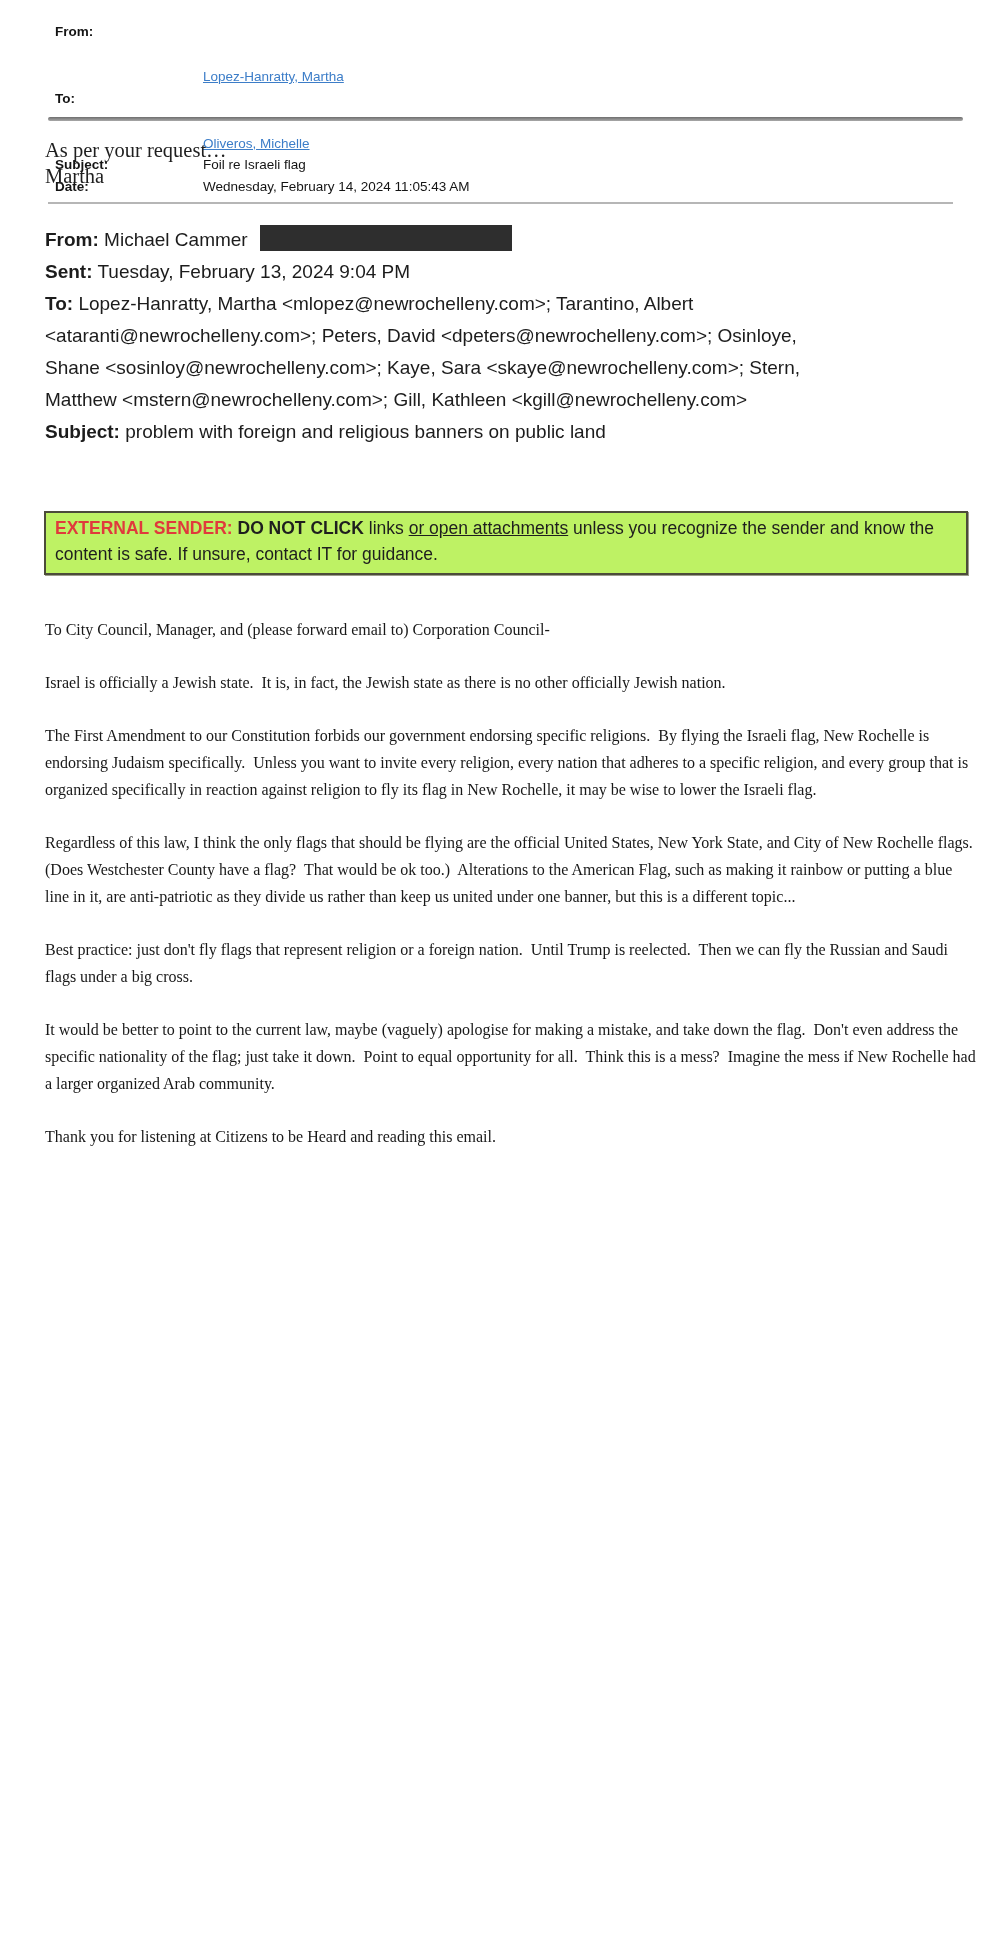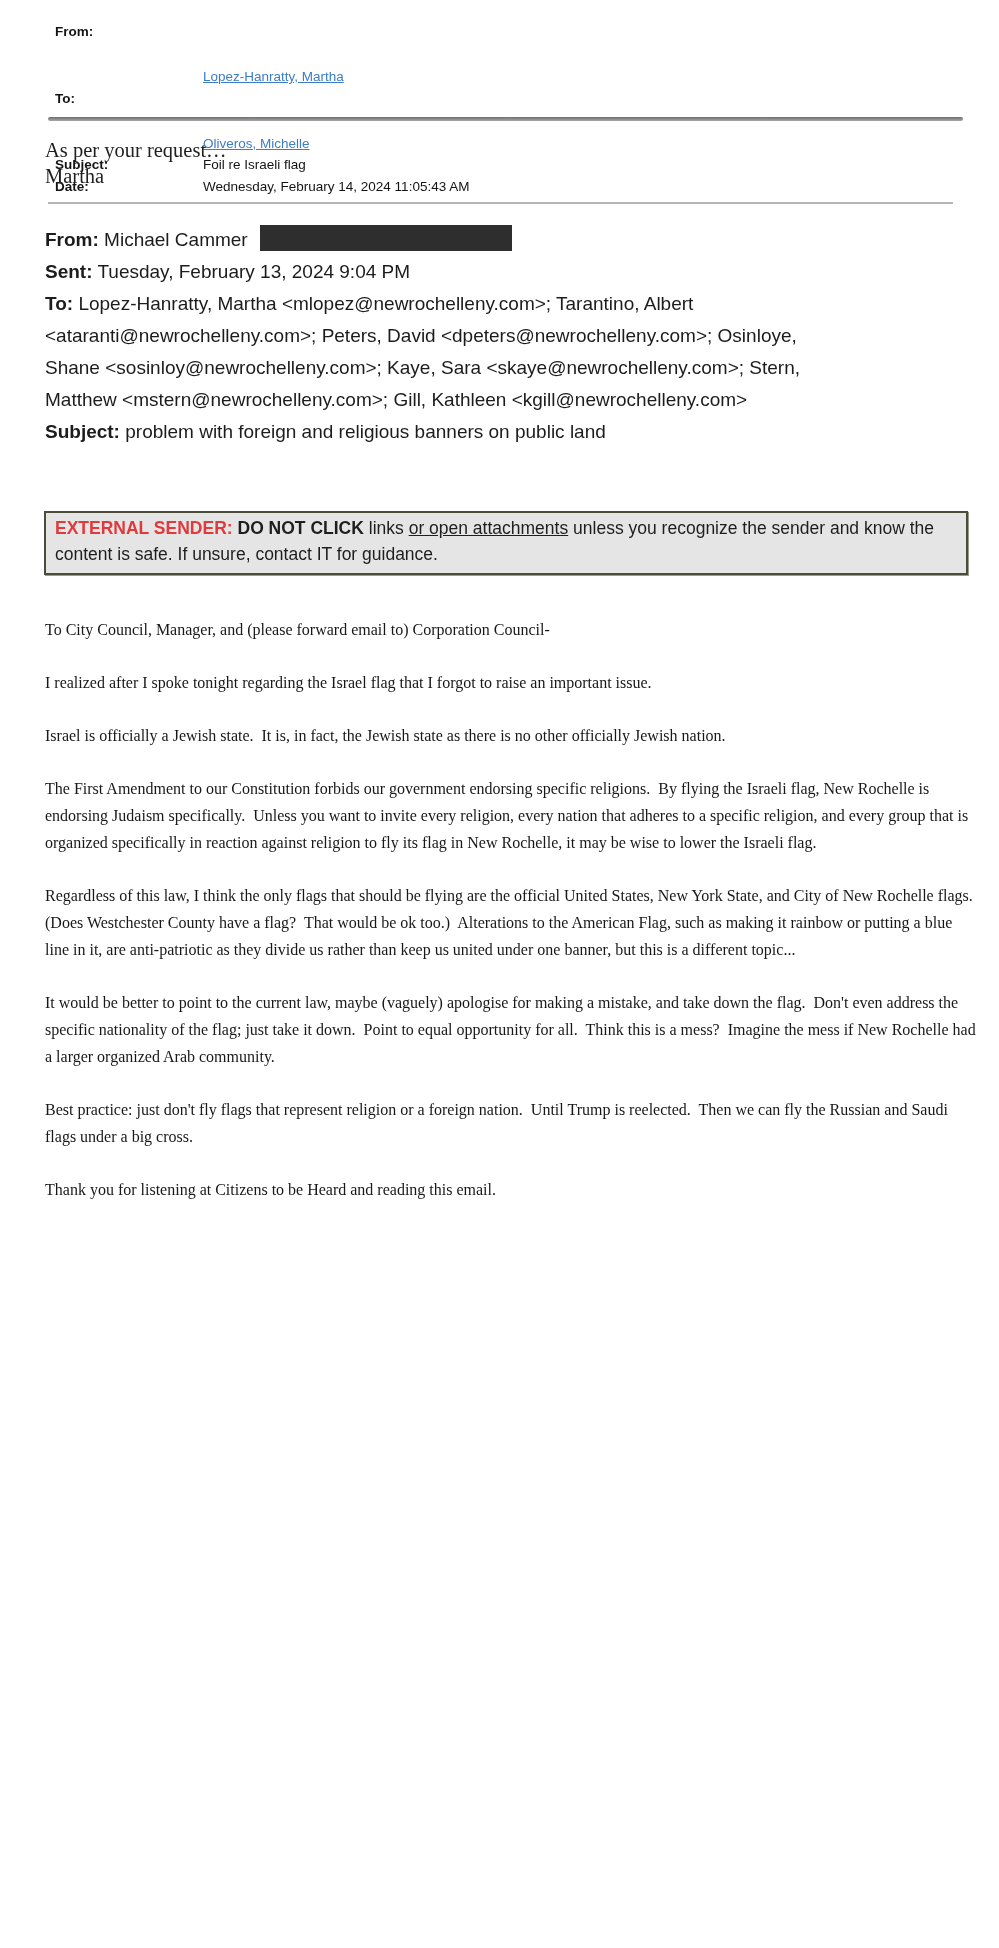--- a/index.html
+++ b/index.html
@@ -65,21 +65,21 @@
     background: #2e2e2e;
     vertical-align: -5px;
     margin-left: 7px;
   }
 
   
   .warning {
     position: absolute;
     top: 511px; left: 44px;
     width: 901px;
-    background: #e5e5e5;
+    background: #bef264;
     border: 2px solid #4c4c3a;
     box-shadow: 1px 1px 0 #9c9c8c;
     padding: 3px 10px 6px 9px;
     font-family: "Liberation Sans", sans-serif;
     font-size: 17.5px;
     line-height: 25.5px;
     color: #1e1e1e;
   }
   .warning .red { color: #e03a3c; font-weight: bold; }
   .warning .b { font-weight: bold; }
@@ -192,26 +192,25 @@
   <div class="warning">
     <span class="red">EXTERNAL SENDER:</span>
     <span class="b">DO NOT CLICK</span>
     <span>links</span>
     <span class="u">or open attachments</span>
     <span>unless you recognize the sender and know the content is safe. If unsure, contact IT for guidance.</span>
   </div>
 
   <div class="body-text">
     <p>To City Council, Manager, and (please forward email to) Corporation Council-</p>
-    <p>I realized after I spoke tonight regarding the Israel flag that I forgot to raise an important issue.</p>
     <p>Israel is officially a Jewish state.  It is, in fact, the Jewish state as there is no other officially Jewish nation.</p>
     <p>The First Amendment to our Constitution forbids our government endorsing specific religions.  By flying the Israeli flag, New Rochelle is endorsing Judaism specifically.  Unless you want to invite every religion, every nation that adheres to a specific religion, and every group that is organized specifically in reaction against religion to fly its flag in New Rochelle, it may be wise to lower the Israeli flag.</p>
     <p>Regardless of this law, I think the only flags that should be flying are the official United States, New York State, and City of New Rochelle flags.  (Does Westchester County have a flag?  That would be ok too.)  Alterations to the American Flag, such as making it rainbow or putting a blue line in it, are anti-patriotic as they divide us rather than keep us united under one banner, but this is a different topic...</p>
+    <p>Best practice: just don't fly flags that represent religion or a foreign nation.  Until Trump is reelected.  Then we can fly the Russian and Saudi flags under a big cross.</p>
     <p>It would be better to point to the current law, maybe (vaguely) apologise for making a mistake, and take down the flag.  Don't even address the specific nationality of the flag; just take it down.  Point to equal opportunity for all.  Think this is a mess?  Imagine the mess if New Rochelle had a larger organized Arab community.</p>
-    <p>Best practice: just don't fly flags that represent religion or a foreign nation.  Until Trump is reelected.  Then we can fly the Russian and Saudi flags under a big cross.</p>
     <p>Thank you for listening at Citizens to be Heard and reading this email.</p>
   </div>
 
   <div class="band"></div>
 
   <div class="regards">Regards-</div>
 
   <div class="sig-dashes">--</div>
   <div class="sig-name">
     <span>Michael Cammer</span>

